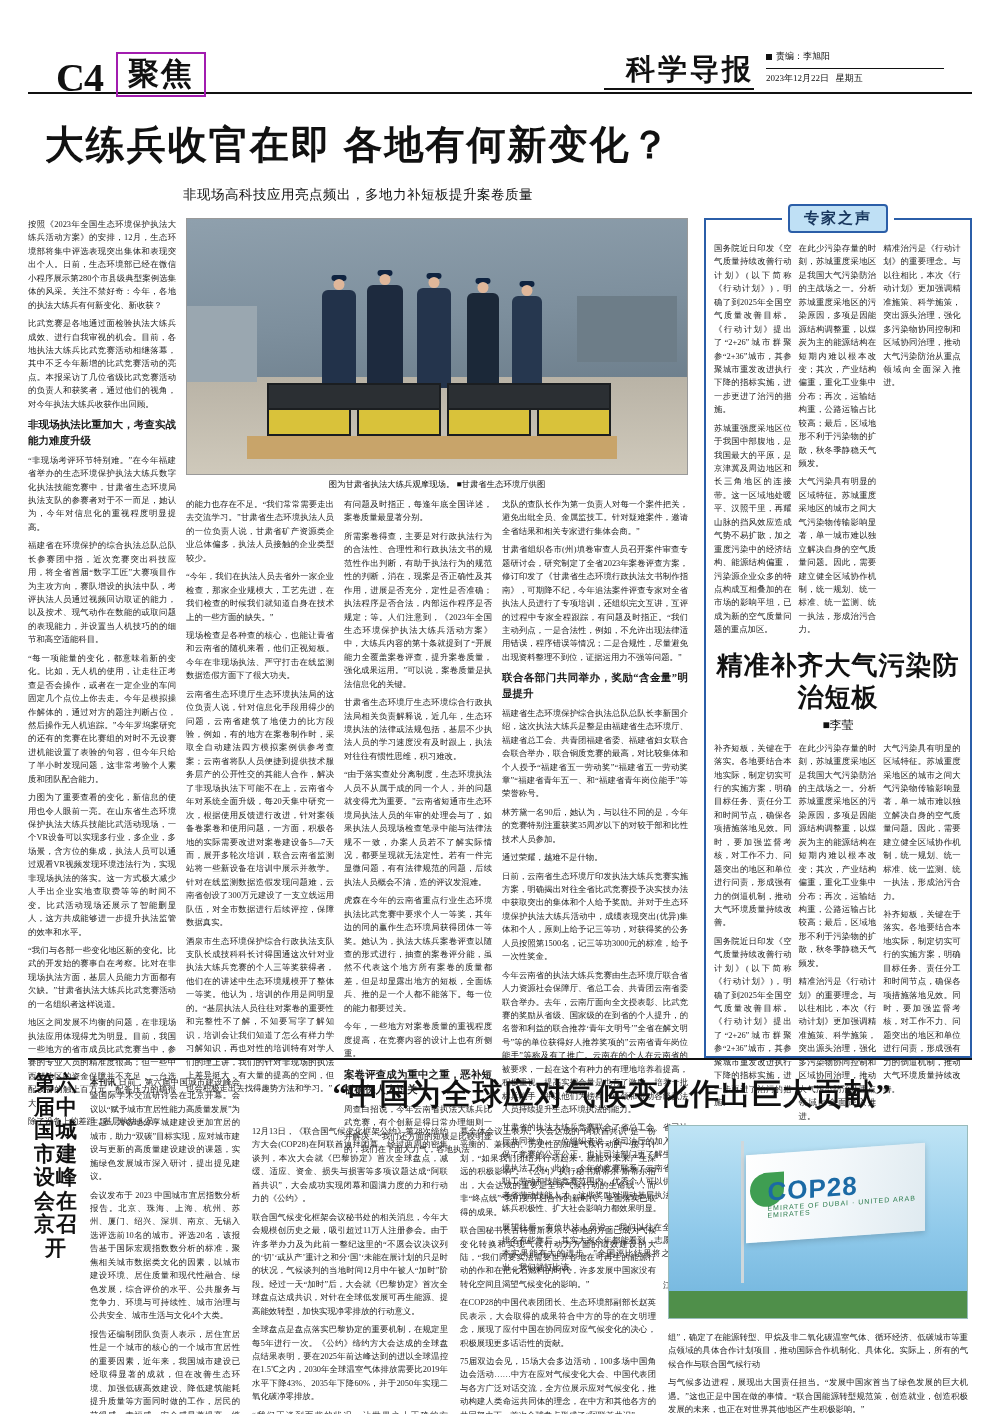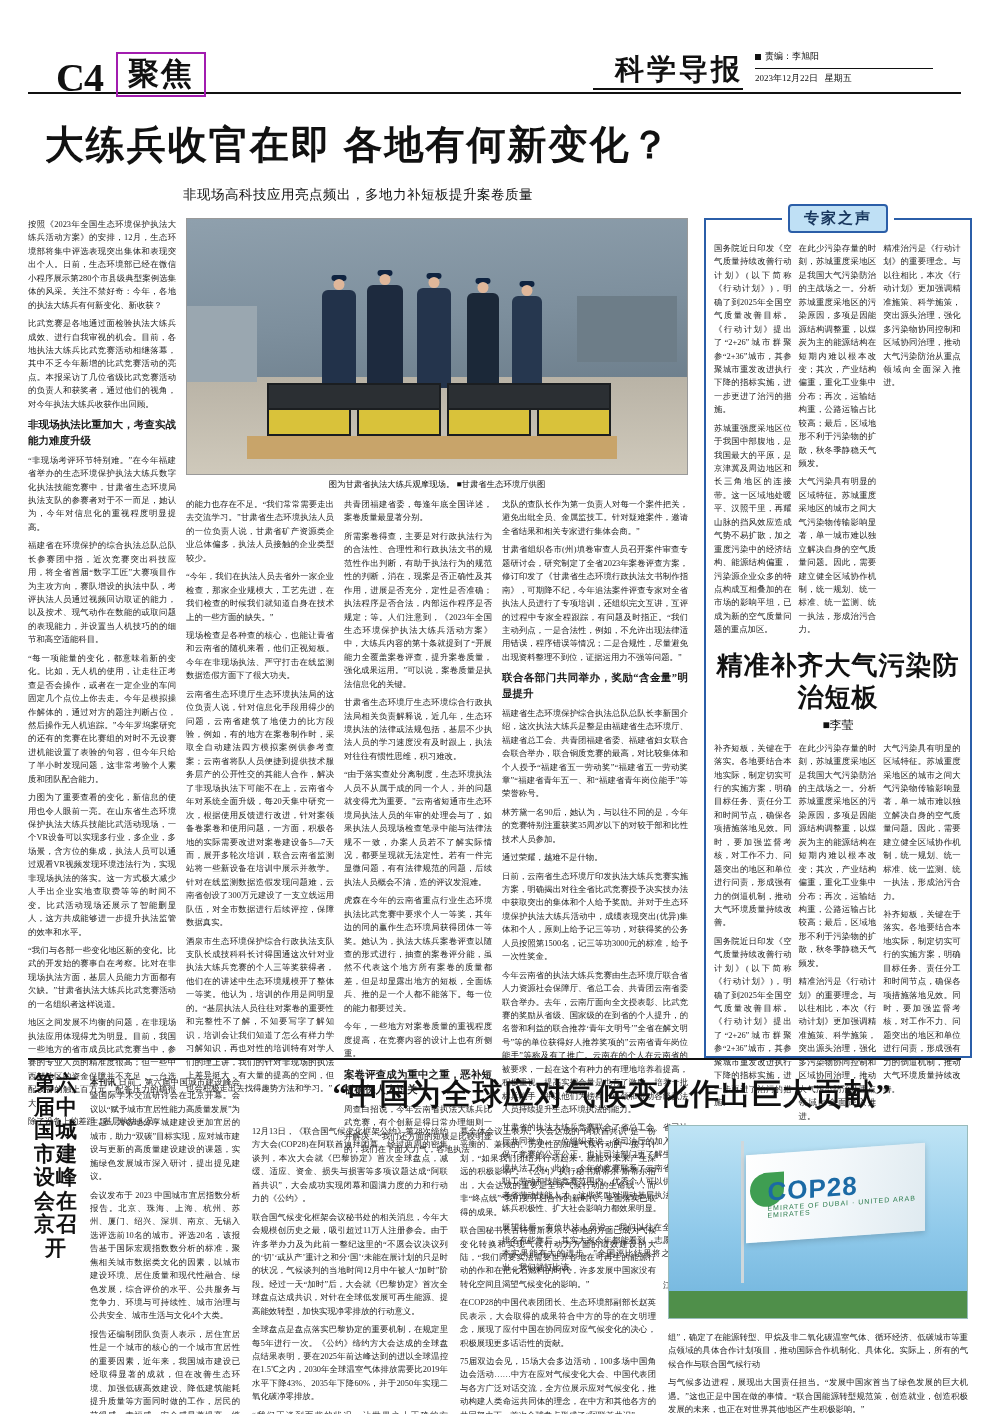--- a/index.html
+++ b/index.html
@@ -4,21 +4,21 @@
 <style>
   html,body{margin:0;padding:0;}
   body{
     width:1000px;height:1414px;
     background:#ffffff;
     font-family:"Liberation Serif", serif;
     color:#111;
     position:relative;
     overflow:hidden;
   }
-  .page{position:relative;width:1000px;height:1414px;box-sizing:border-box;padding:26px 39px 18px 28px;}
+  .page{position:relative;width:1000px;height:1414px;box-sizing:border-box;padding:26px 28px 18px 28px;}
 
   
   .masthead{position:relative;height:60px;}
   .sec-no{
     position:absolute;left:28px;top:28px;
     font-family:"Liberation Serif", serif;
     font-size:40px;font-weight:bold;letter-spacing:-1px;
   }
   .sec-name{
     position:absolute;left:88px;top:26px;
@@ -225,21 +225,21 @@
 
       <div class="tcol" style="position:absolute;left:158px;top:280px;width:148px;height:560px;">
         <p>的能力也存在不足。“我们常常需要走出去交流学习。”甘肃省生态环境执法人员的一位负责人说，甘肃省矿产资源类企业总体偏多，执法人员接触的企业类型较少。</p>
         <p>“今年，我们在执法人员去省外一家企业检查，那家企业规模大，工艺先进，在我们检查的时候我们就知道自身在技术上的一些方面的缺失。”</p>
         <p>现场检查是各种查的核心，也能让青省和云南省的随机来看，他们正视短板。今年在非现场执法、严守打击在线监测数据造假方面下了很大功夫。</p>
         <p>云南省生态环境厅生态环境执法局的这位负责人说，针对信息化手段用得少的问题，云南省建筑了地使力的比方段验，例如，有的地方在案卷制作时，采取全自动建法四方模拟案例供参考查案；云南省将队人员便捷到提供技术服务层产的公开性交的其能人合作，解决了非现场执法下可能不在上，云南省今年对系统全面升级，每20天集中研究一次，根据使用反馈进行改进，针对案领备卷案卷和使用问题，一方面，积极各地的实际需要改进对案卷建设备5—7天而，展开多轮次培训，联合云南省监测站将一些新设备在培训中展示并教学。针对在线监测数据造假发现问题难，云南省创设了300万元建设了一支立线运用队伍，对全市数据进行后续评控，保障数据真实。</p>
         <p>酒泉市生态环境保护综合行政执法支队支队长成技科科长讨得国通这次针对业执法大练兵竞赛的个人三等奖获得者，他们在的讲述中生态环境规模开了整体一等奖。他认为，培训的作用是间明显的。“基层执法人员往往对案卷的重要性和完整性不了解，不知要写字了解知识，培训会让我们知道了怎么有样力学习解知识，再也对性的培训特有对学人们的理上讲，我们的针对非现场的执法上差异挺大，有大量的提高的空间，但也会积极走出去找得趣势方法和学习。”</p>
       </div>
 
       <div class="tcol" style="position:absolute;left:316px;top:280px;width:148px;height:560px;">
-        <p>共青团福建省委，每逢年底全国详述，案卷质量最显著分别。</p>
+        <p>有问题及时指正，每逢年底全国详述，案卷质量最显著分别。</p>
         <p>所需案卷得查，主要是对行政执法行为的合法性、合理性和行政执法文书的规范性作出判断，有助于执法行为的规范性的判断，消在，现案是否正确性及其作用，进展是否充分，定性是否准确；执法程序是否合法，内部运作程序是否规定；等。人们注意到，《2023年全国生态环境保护执法大练兵活动方案》中，大练兵内容的第十条就提到了“开展能力全覆盖案卷评查，提升案卷质量，强化成果运用。”可以说，案卷质量是执法信息化的关键。</p>
         <p>甘肃省生态环境厅生态环境综合行政执法局相关负责解释说，近几年，生态环境执法的法律或法规包括，基层不少执法人员的学习速度没有及时跟上，执法对往往有惯性思维，积习难改。</p>
         <p>“由于落实查处分离制度，生态环境执法人员不从属于成的同一个人，并的问题就变得尤为重要。”云南省短通市生态环境局执法人员的年审的处理会与了，如果执法人员现场检查笔录中能与法律法规不一致，办案人员若不了解实际情况，都要呈现就无法定性。若有一件完显微问题，有有法律规范的同题，后续执法人员概会不清，造的评议发混难。</p>
         <p>虎森在今年的云南省重点行业生态环境执法比武竞赛中要求个人一等奖，其年边的同的赢作生态环境局获得团体一等奖。她认为，执法大练兵案卷评查以随查的形式进行，抽查的案卷评分能，虽然不代表这个地方所有案卷的质量都差，但是却显露出地方的短板，全面练兵、推的是一个人都不能落下。每一位的能力都要过关。</p>
         <p>今年，一些地方对案卷质量的重视程度度提高，在竞赛内容的设计上也有所侧重。</p>
         <h4>案卷评查成为重中之重，恶补短板确保人人过关</h4>
         <p>周查白招说，今年云南省执法大练兵比武竞赛，有个创新是得日常办理细则一并解决。“我们还方面的短板是比较明显的，我们在下面大力气，各地执法</p>
       </div>
 
       <div class="tcol" style="position:absolute;left:474px;top:280px;width:186px;height:560px;">

